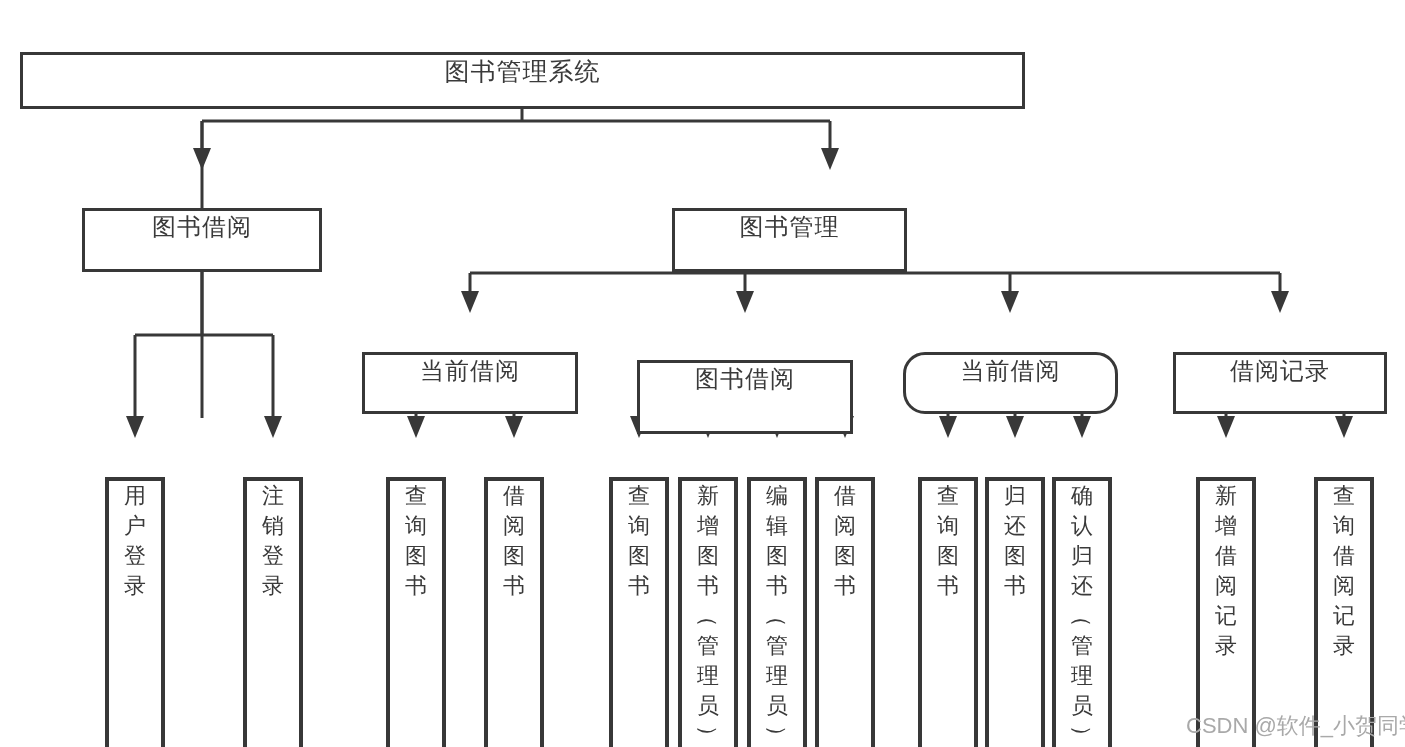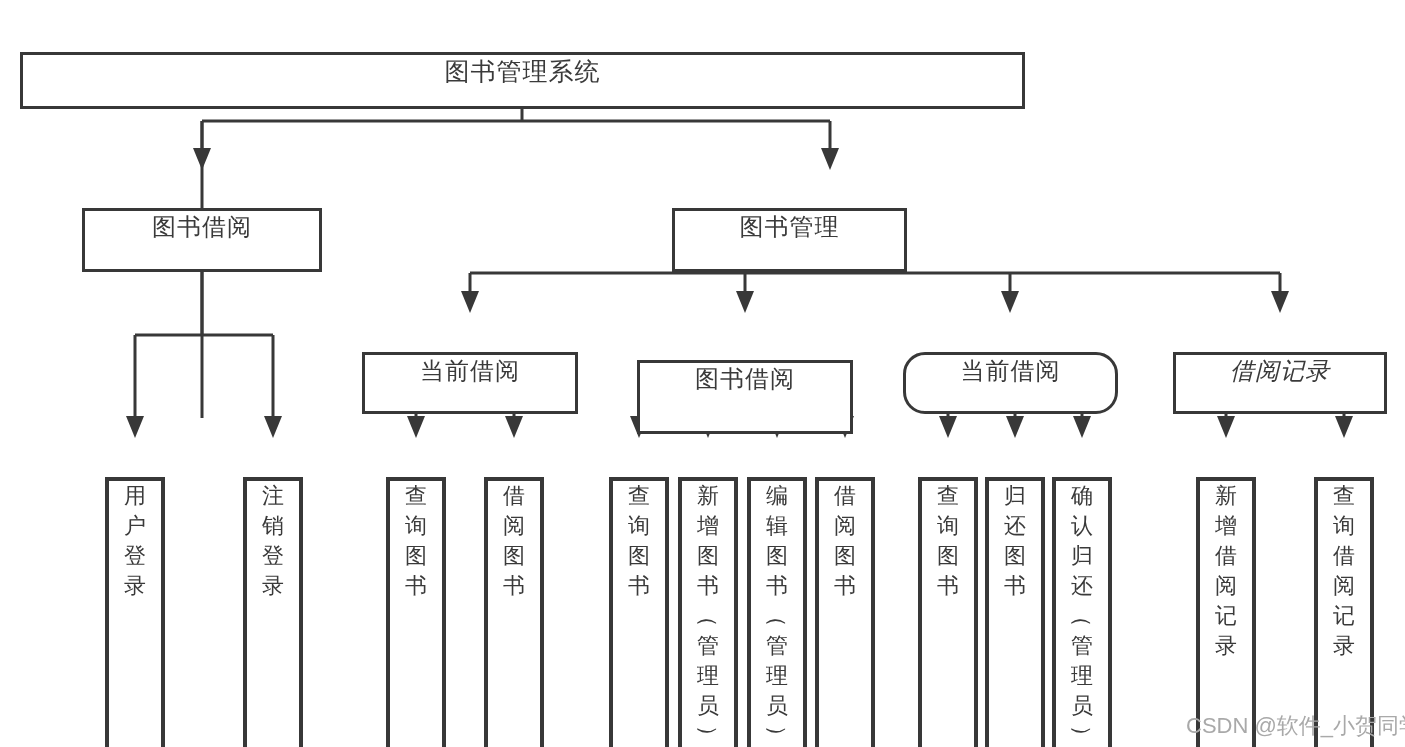--- a/index.html
+++ b/index.html
@@ -140,21 +140,21 @@
 
   <div class="box hbox" style="left:362px; top:313px; width:216px; height:62px;">
     <span>当前借阅</span>
   </div>
   <div class="box hbox" style="left:637px; top:321px; width:216px; height:74px;">
     <span>图书借阅</span>
   </div>
   <div class="box hbox" style="left:903px; top:313px; width:215px; height:62px;border-radius:22px;">
     <span>当前借阅</span>
   </div>
-  <div class="box hbox" style="left:1173px; top:313px; width:214px; height:62px;font-style:italic;">
+  <div class="box hbox" style="left:1173px; top:313px; width:214px; height:62px;">
     <span>借阅记录</span>
   </div>
 
   <div class="box vbox" style="left:105px;">
     <span class="vlabel">
         <span class="vchar">用</span>
         <span class="vchar">户</span>
         <span class="vchar">登</span>
         <span class="vchar">录</span>
       </span>

